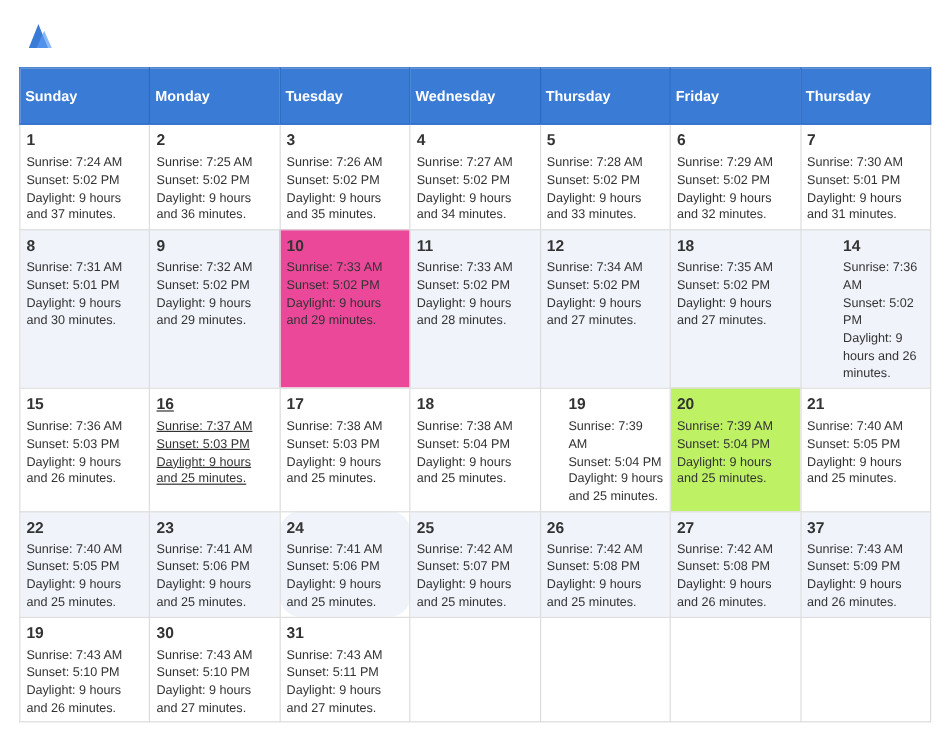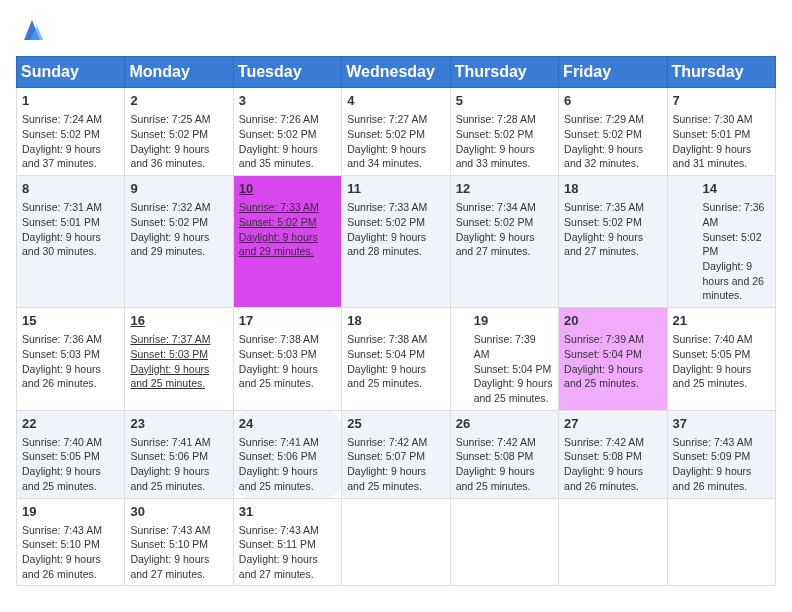--- a/index.html
+++ b/index.html
@@ -36,23 +36,23 @@
       color: #555;
     }
     .calendar {
       width: 100%;
       border-collapse: collapse;
       font-size: 11px;
     }
     .calendar th {
       background: #3a7bd5;
       color: #fff;
-      padding: 6px 4px;
+      padding: 16px 4px;
       text-align: left;
-      font-size: 16px;
+      font-size: 12px;
       font-weight: bold;
       border: 1px solid #2a6bc5;
     }
     .calendar td {
       vertical-align: top;
       padding: 4px 5px;
       border: 1px solid #ddd;
       width: calc(100% / 7);
       min-height: 80px;
       color: #333;
@@ -144,21 +144,21 @@
       </tr>
       <tr>
         <td style="background: rgb(240, 244, 250);">
           <span class="day-number">8</span>
           <div class="day-info">Sunrise: 7:31 AM<br>Sunset: 5:01 PM<br>Daylight: 9 hours and 30 minutes.</div>
         </td>
         <td style="background: rgb(240, 244, 250);">
           <span class="day-number">9</span>
           <div class="day-info">Sunrise: 7:32 AM<br>Sunset: 5:02 PM<br>Daylight: 9 hours and 29 minutes.</div>
         </td>
-        <td style="background: #d946ef; text-decoration: underline;">
+        <td style="background: #ec4899;">
           <span class="day-number">10</span>
           <div class="day-info">Sunrise: 7:33 AM<br>Sunset: 5:02 PM<br>Daylight: 9 hours and 29 minutes.</div>
         </td>
         <td style="background: rgb(240, 244, 250);">
           <span class="day-number">11</span>
           <div class="day-info">Sunrise: 7:33 AM<br>Sunset: 5:02 PM<br>Daylight: 9 hours and 28 minutes.</div>
         </td>
         <td style="background: rgb(240, 244, 250);">
           <span class="day-number">12</span>
           <div class="day-info">Sunrise: 7:34 AM<br>Sunset: 5:02 PM<br>Daylight: 9 hours and 27 minutes.</div>
@@ -186,21 +186,21 @@
           <div class="day-info">Sunrise: 7:38 AM<br>Sunset: 5:03 PM<br>Daylight: 9 hours and 25 minutes.</div>
         </td>
         <td style="background: rgb(255, 255, 255);">
           <span class="day-number">18</span>
           <div class="day-info">Sunrise: 7:38 AM<br>Sunset: 5:04 PM<br>Daylight: 9 hours and 25 minutes.</div>
         </td>
         <td style="background: rgb(255, 255, 255); padding-left: 23px;">
           <span class="day-number">19</span>
           <div class="day-info">Sunrise: 7:39 AM<br>Sunset: 5:04 PM<br>Daylight: 9 hours and 25 minutes.</div>
         </td>
-        <td style="background: #f0abfc;">
+        <td style="background: #bef264;">
           <span class="day-number">20</span>
           <div class="day-info">Sunrise: 7:39 AM<br>Sunset: 5:04 PM<br>Daylight: 9 hours and 25 minutes.</div>
         </td>
         <td style="background: rgb(255, 255, 255);">
           <span class="day-number">21</span>
           <div class="day-info">Sunrise: 7:40 AM<br>Sunset: 5:05 PM<br>Daylight: 9 hours and 25 minutes.</div>
         </td>
       </tr>
       <tr>
         <td style="background: rgb(240, 244, 250);">

